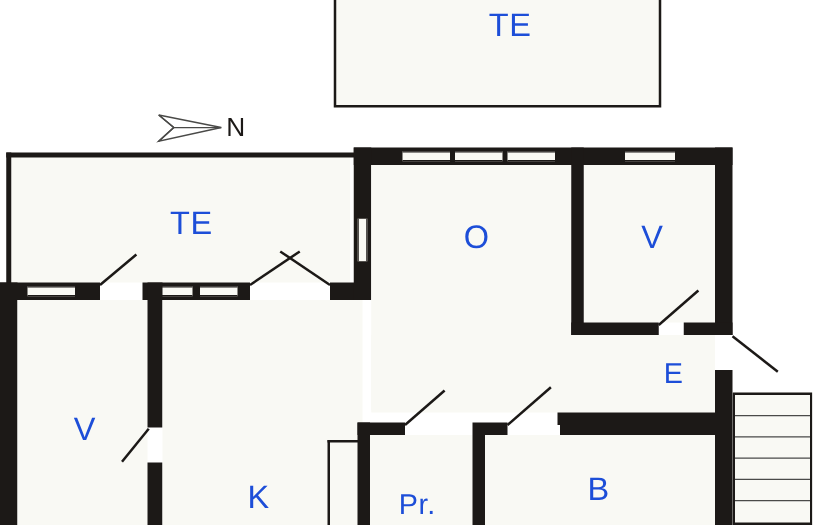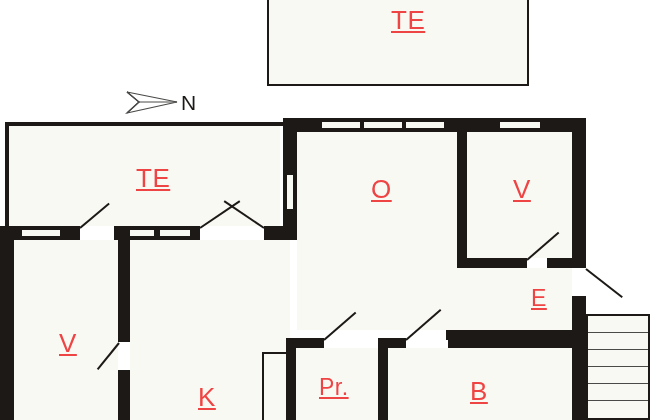--- a/index.html
+++ b/index.html
@@ -42,27 +42,26 @@
   .window-v {
     background: #f9f9f4;
     border-left: 1px solid #1c1917;
     border-right: 1px solid #1c1917;
     box-sizing: border-box;
   }
 
   
   .label {
     position: absolute;
-    color: #ef4444;
+    color: #1d4ed8;
     font-size: 26px;
     line-height: 1;
     letter-spacing: 0.5px;
     white-space: nowrap;
     user-select: none;
-    text-decoration: underline;
   }
   .label.small { font-size: 23px; }
 
   
   .leaf {
     position: absolute;
     background: #1c1917;
     height: 2px;
     transform-origin: left center;
   }
@@ -161,21 +160,21 @@
   <div class="el wall" style="left:118px; top:226px; width:12px; height:116px;"></div>
   <div class="el wall" style="left:118px; top:370px; width:12px; height:50px;"></div>
   <div class="leaf" style="left:119px; top:342px; width:34px; transform: rotate(129deg);"></div>
 
   <div class="el floor" style="left:130px; top:240px; width:160px; height:180px;"></div>
   <div class="label" style="left:198px; top:384px;">K</div>
 
   <div class="el thin" style="left:262px; top:352px; width:34px; height:70px; border-right:none;"></div>
 
   <div class="el floor" style="left:296px; top:348px; width:82px; height:72px;"></div>
-  <div class="label small" style="left:319px; top:376px;">Pr.</div>
+  <div class="label small" style="left:319px; top:392px;">Pr.</div>
 
   <div class="el wall" style="left:286px; top:338px; width:10px; height:82px;"></div>
   <div class="el wall" style="left:378px; top:338px; width:10px; height:82px;"></div>
   <div class="el wall" style="left:286px; top:338px; width:38px; height:10px;"></div>
   <div class="leaf" style="left:324px; top:339px; width:42px; transform: rotate(-41deg);"></div>
 
   <div class="el floor" style="left:388px; top:348px; width:184px; height:72px;"></div>
   <div class="label" style="left:470px; top:378px;">B</div>
 
   <div class="el wall" style="left:388px; top:338px; width:18px; height:10px;"></div>

